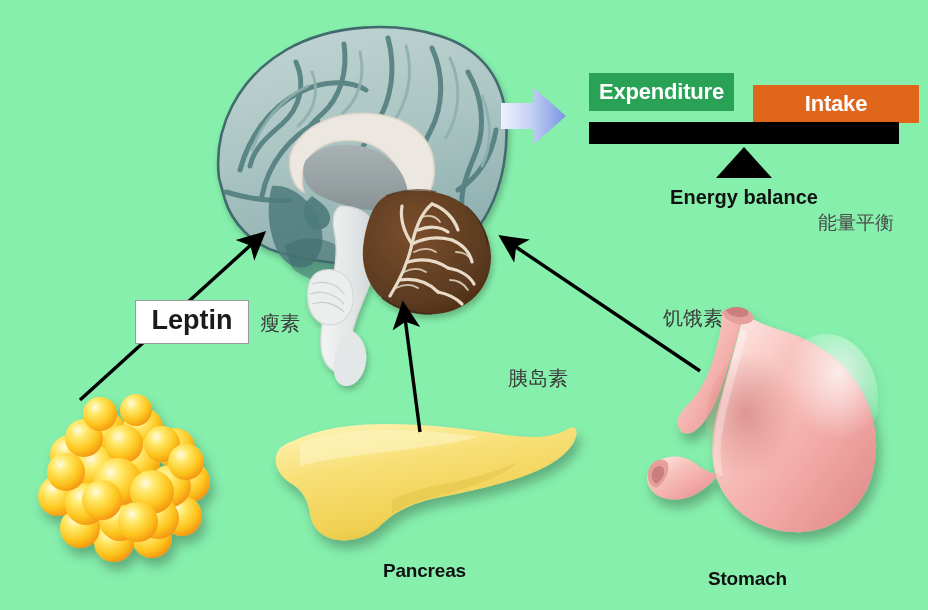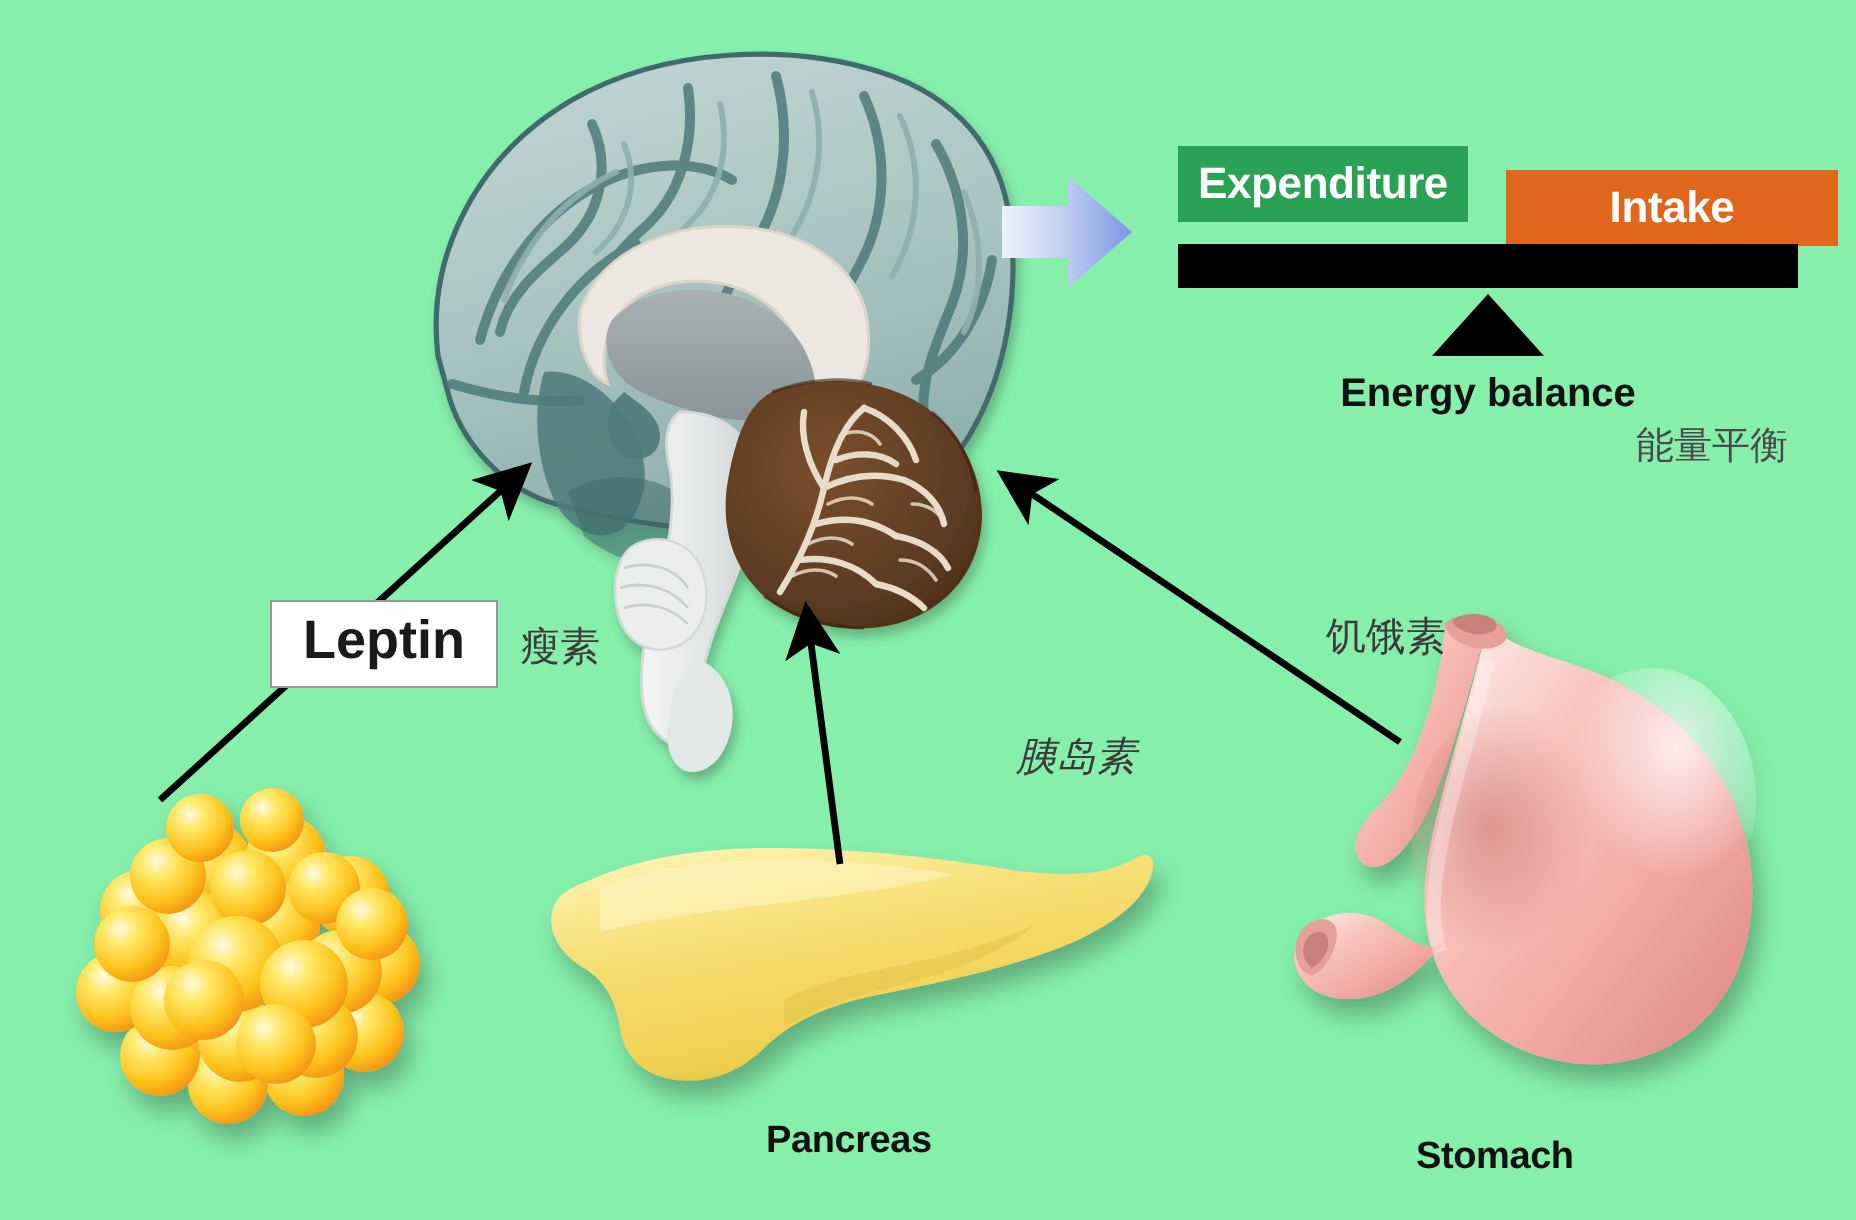--- a/index.html
+++ b/index.html
@@ -429,20 +429,20 @@
   </svg>
 
   <div id="eb-title" style="left:594px; top:186px; width:300px;">Energy balance</div>
   <div id="eb-title-cn" style="left:594px; top:210px; width:300px;text-align:right;">能量平衡</div>
 
   <div class="hormone-box" style="left:135px; top:300px; width:114px; height:44px;">
     <span>Leptin</span>
   </div>
   <div class="hormone-cn" style="left:260px; top:313px;">瘦素</div>
 
-  <div class="hormone-cn" style="left:508px; top:368px;font-style:italic;">胰岛素</div>
+  <div class="hormone-cn" style="left:508px; top:368px;">胰岛素</div>
 
   <div class="hormone-cn" style="left:663px; top:308px;">饥饿素</div>
 
   <div class="organ-label" style="left:383px; top:560px;">Pancreas</div>
   <div class="organ-label" style="left:708px; top:568px;">Stomach</div>
 
 </div>
 
 </body></html>

